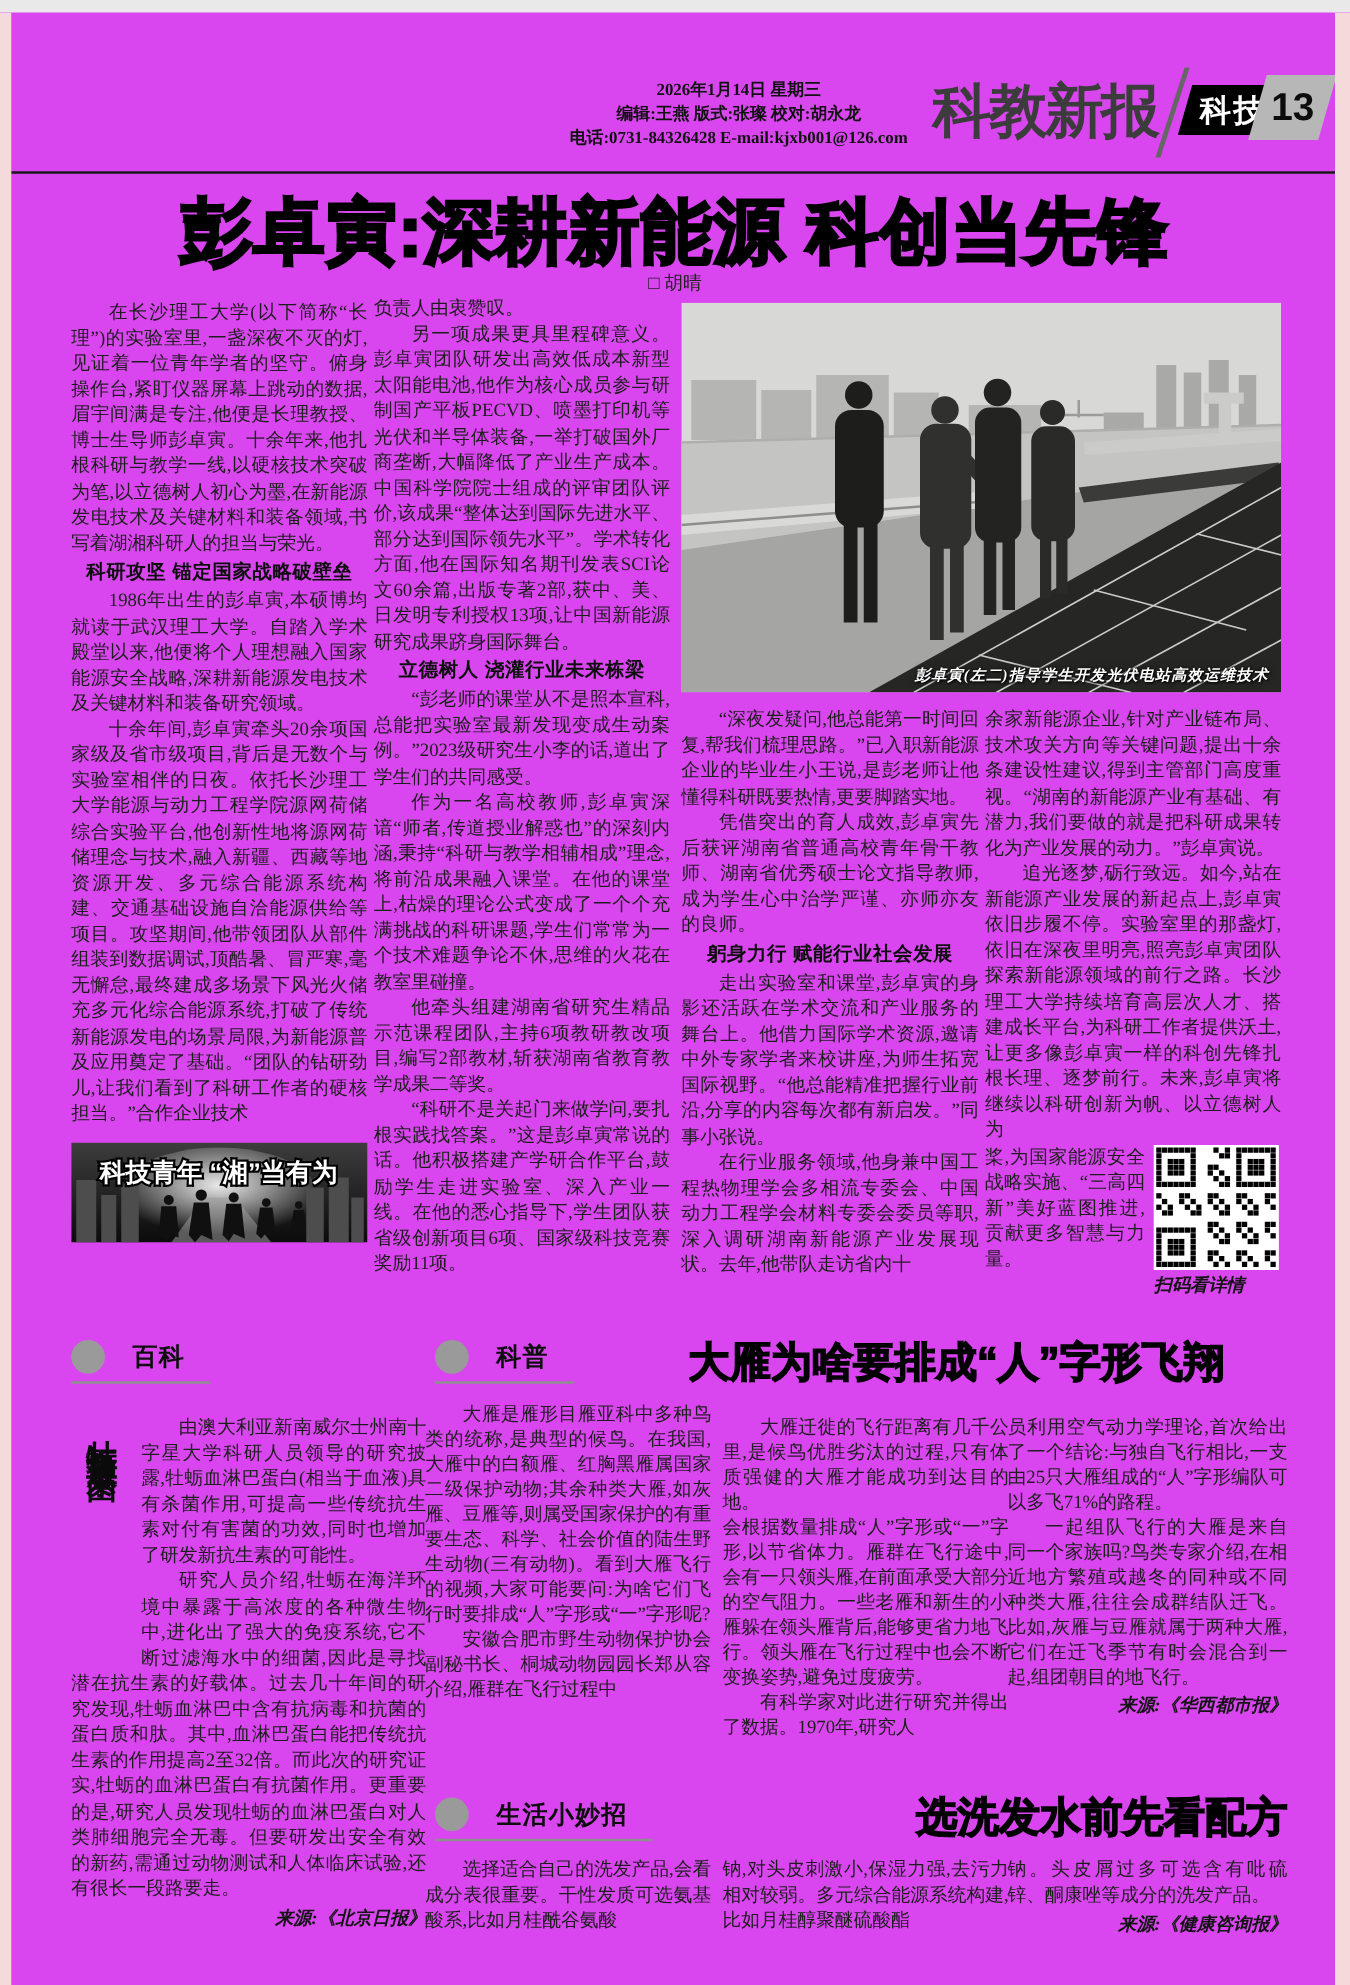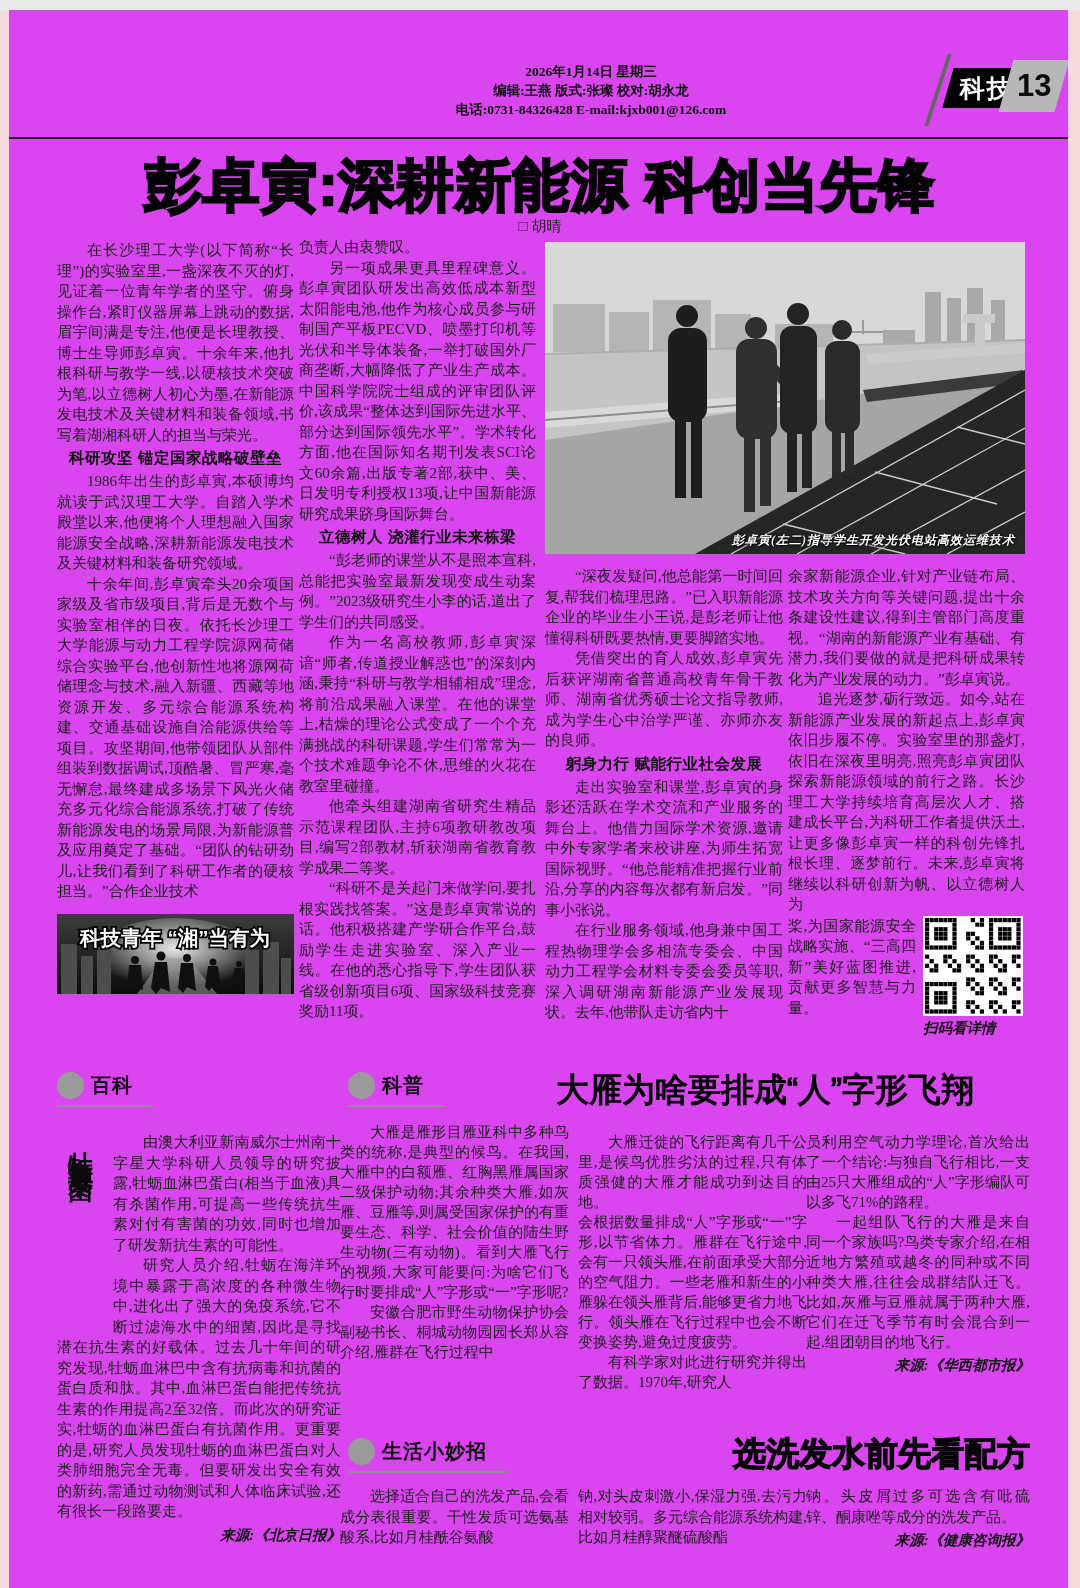--- a/index.html
+++ b/index.html
@@ -54,36 +54,36 @@
 .banner{margin-top:12px;width:237px;height:80px}
 
 
 .qr-row{display:flex;gap:7px;margin-top:1px}
 .qr-text{width:128px}
 .qr-box{width:102px;text-align:left}
 .qr-box svg{display:block;background:#fff}
 .qr-caption{font-size:14.5px;font-weight:bold;font-style:italic;color:#141414;margin-top:3px}
 
 
-.sec-label{position:absolute;display:flex;align-items:flex-end;gap:7px;
+.sec-label{position:absolute;display:flex;align-items:flex-end;gap:22px;
   border-bottom:2px solid #8f8f8f;padding:0 20px 6px 0;z-index:3}
 .sec-dot{width:27px;height:27px;border-radius:50%;background:#9a9a9a;flex:0 0 auto}
 .sec-label b{font-family:"Liberation Sans","DejaVu Sans",sans-serif;font-size:20px;color:#0d0d0d;letter-spacing:1px}
 
 
 #baike-label{left:57px;top:1062px}
 .baike-body{position:absolute;left:57px;top:1122px;width:284px}
 .baike-title{float:left;width:48px;height:200px;margin-right:8px;writing-mode:vertical-rl;
   font-family:"Liberation Sans","DejaVu Sans",sans-serif;font-size:25px;font-weight:900;
   letter-spacing:4px;color:#0b0b0b;line-height:48px}
 
 
 #kepu-label{left:348px;top:1062px}
 .kepu-title{position:absolute;left:500px;top:1058px;width:530px;text-align:center;
-  font-family:"Liberation Sans","DejaVu Sans",sans-serif;font-size:33px;font-weight:400;
+  font-family:"Liberation Sans","DejaVu Sans",sans-serif;font-size:33px;font-weight:700;
   color:#000;-webkit-text-stroke:1.2px #000;white-space:nowrap}
 .kp-col{position:absolute;width:229px}
 #kp1{left:340px;top:1112px}
 #kp2{left:578px;top:1122px}
 #kp3{left:806px;top:1122px;width:224px}
 .kp-col .para{line-height:20px}
 
 
 #mz-label{left:348px;top:1428px}
 .mz-title{position:absolute;left:520px;top:1422px;width:510px;text-align:right;
@@ -99,20 +99,21 @@
 
 <div class="page">
   <div class="edge edge-l"></div>
   <div class="edge edge-r"></div>
 
   <div class="head-info">
     <div>2026年1月14日  星期三</div>
     <div>编辑:王燕 版式:张璨 校对:胡永龙</div>
     <div>电话:0731-84326428  E-mail:kjxb001@126.com</div>
   </div>
+  <div class="paper-name">科教新报</div>
   <div class="mast-slash"></div>
   <div class="sec-tag">
     <span>科技</span>
   </div>
   <div class="page-num">
     <span>13</span>
   </div>
   <div class="head-rule"></div>
 
   <h1 class="headline">彭卓寅:深耕新能源  科创当先锋</h1>

